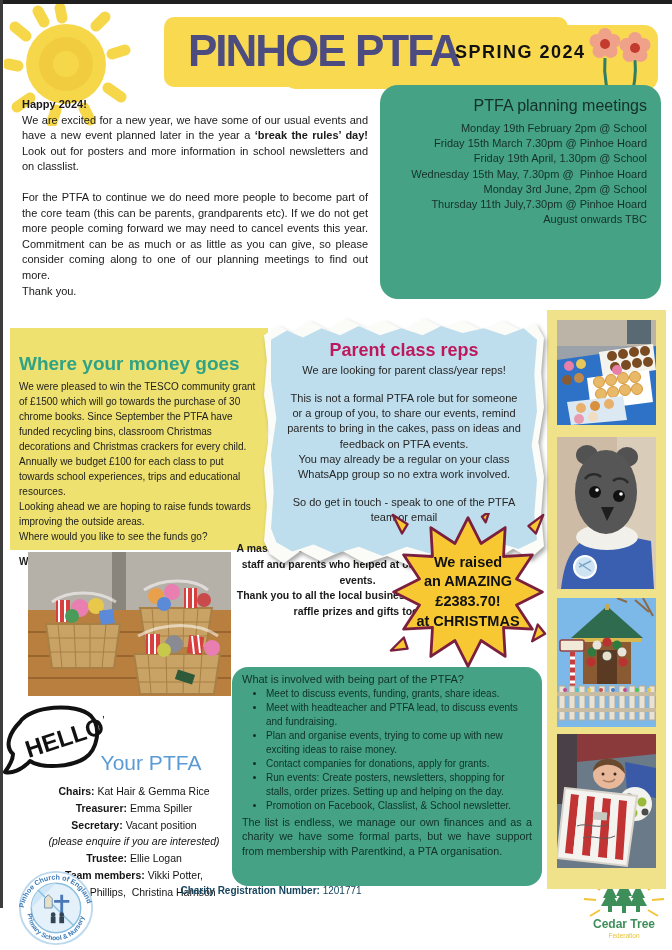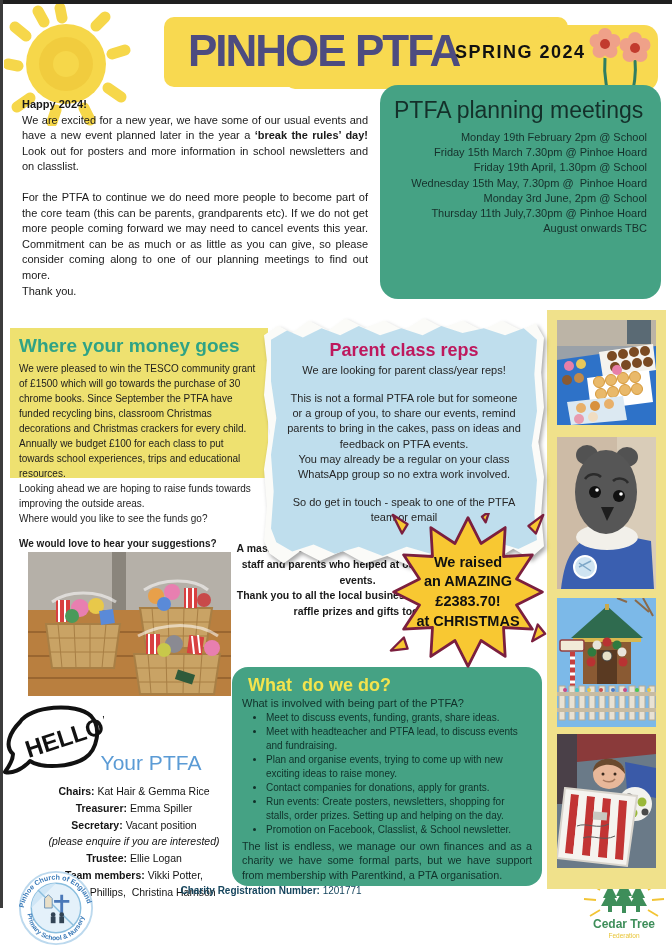--- a/index.html
+++ b/index.html
@@ -23,27 +23,27 @@
   
   .intro{position:absolute;left:22px;top:97px;width:346px;font-size:11px;line-height:1.42;
          text-align:justify;color:#1a1a1a;}
   .intro .hd{font-weight:bold;text-align:left;}
   .intro p{margin:0 0 15px 0;}
   .intro p.nogap{margin:0;}
 
   
   .plan{position:absolute;left:380px;top:85px;width:281px;height:214px;background:#45A284;
         border-radius:18px;box-sizing:border-box;padding:8px 14px;color:#16302b;}
-  .plan .t{font-size:23px;text-align:left;margin:4px 0 6px 0;color:#14302a;}
+  .plan .t{font-size:16px;text-align:right;margin:4px 0 6px 0;color:#14302a;}
   .plan .m{font-size:11px;line-height:1.38;text-align:right;white-space:pre-wrap;}
   .plan .note{font-size:11px;line-height:1.4;text-align:right;margin-top:9px;}
 
   
-  .money{position:absolute;left:10px;top:328px;width:258px;height:150px;background:#EEE170;
-         box-sizing:border-box;padding:4px 9px;color:#1c1c1c;}
+  .money{position:absolute;left:10px;top:328px;width:258px;height:222px;background:#EEE170;
+         box-sizing:border-box;padding:22px 9px;color:#1c1c1c;}
   .money .t{font-size:19px;font-weight:bold;color:#2FA385;margin:0;}
   .money p{margin:0;font-size:10px;line-height:1.5;}
   .money .b{font-weight:bold;margin-top:10px;}
 
   
   .torn{position:absolute;left:264px;top:318px;width:280px;height:248px;
         filter:drop-shadow(2px 3px 2px rgba(0,0,0,.35));z-index:2;}
   .torn .paper{position:absolute;left:0;top:0;right:0;bottom:0;background:#fbfbf8;
     clip-path:polygon(0% 7%,5% 3%,10% 6%,16% 1%,23% 5%,29% 0%,36% 4%,43% 1%,50% 5%,57% 0%,64% 4%,71% 1%,78% 5%,85% 1%,92% 5%,97% 2%,100% 8%,99% 22%,100% 36%,98% 50%,100% 64%,99% 79%,100% 92%,95% 97%,89% 93%,82% 98%,75% 94%,68% 99%,60% 95%,52% 100%,44% 96%,36% 99%,28% 94%,20% 98%,13% 94%,7% 99%,2% 95%,0% 90%,1% 76%,0% 61%,2% 46%,0% 31%,1% 17%);}
   .torn .inner{position:absolute;left:7px;top:8px;right:7px;bottom:10px;background:#BFDEED;
@@ -379,21 +379,20 @@
     </svg>
     <div class="txt">
       <div>We raised</div>
       <div>an AMAZING</div>
       <div>£2383.70!</div>
       <div>at CHRISTMAS</div>
     </div>
   </div>
 
   <div class="wdwd">
-    <div class="t">What  do we do?</div>
     <p class="lead">What is involved with being part of the PTFA?</p>
     <ul>
       <li>Meet to discuss events, funding, grants, share ideas.</li>
       <li>Meet with headteacher and PTFA lead, to discuss events and fundraising.</li>
       <li>Plan and organise events, trying to come up with new exciting ideas to raise money.</li>
       <li>Contact companies for donations, apply for grants.</li>
       <li>Run events: Create posters, newsletters, shopping for stalls, order prizes. Setting up and helping on the day.</li>
       <li>Promotion on Facebook, Classlist, &amp; School newsletter.</li>
     </ul>
     <p class="outro">The list is endless, we manage our own finances and as a charity we have some formal parts, but we have support from membership with Parentkind, a PTA organisation.</p>

